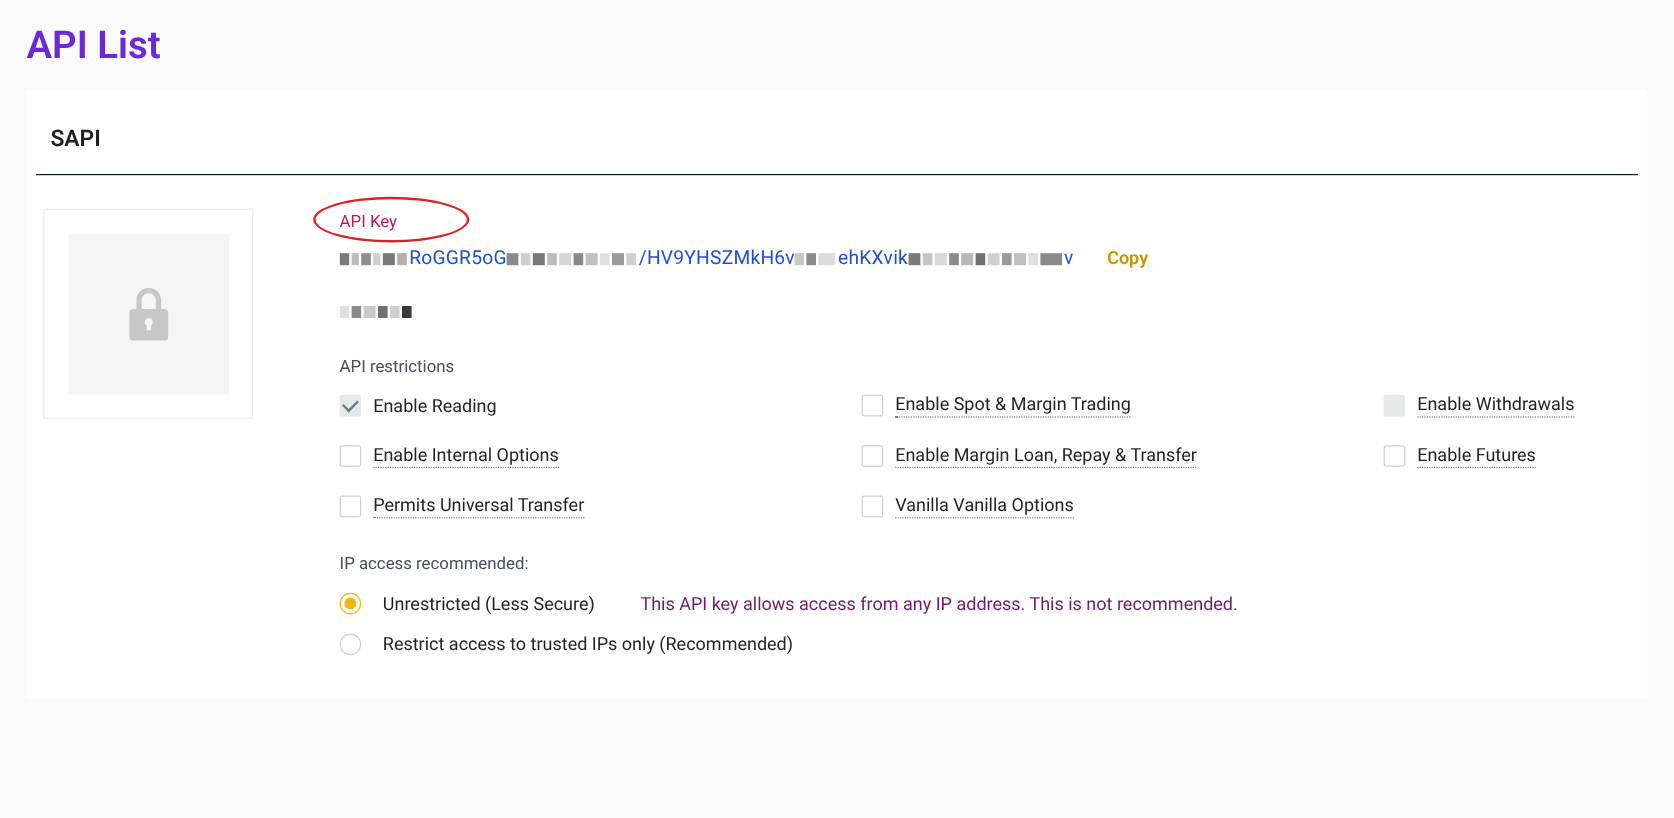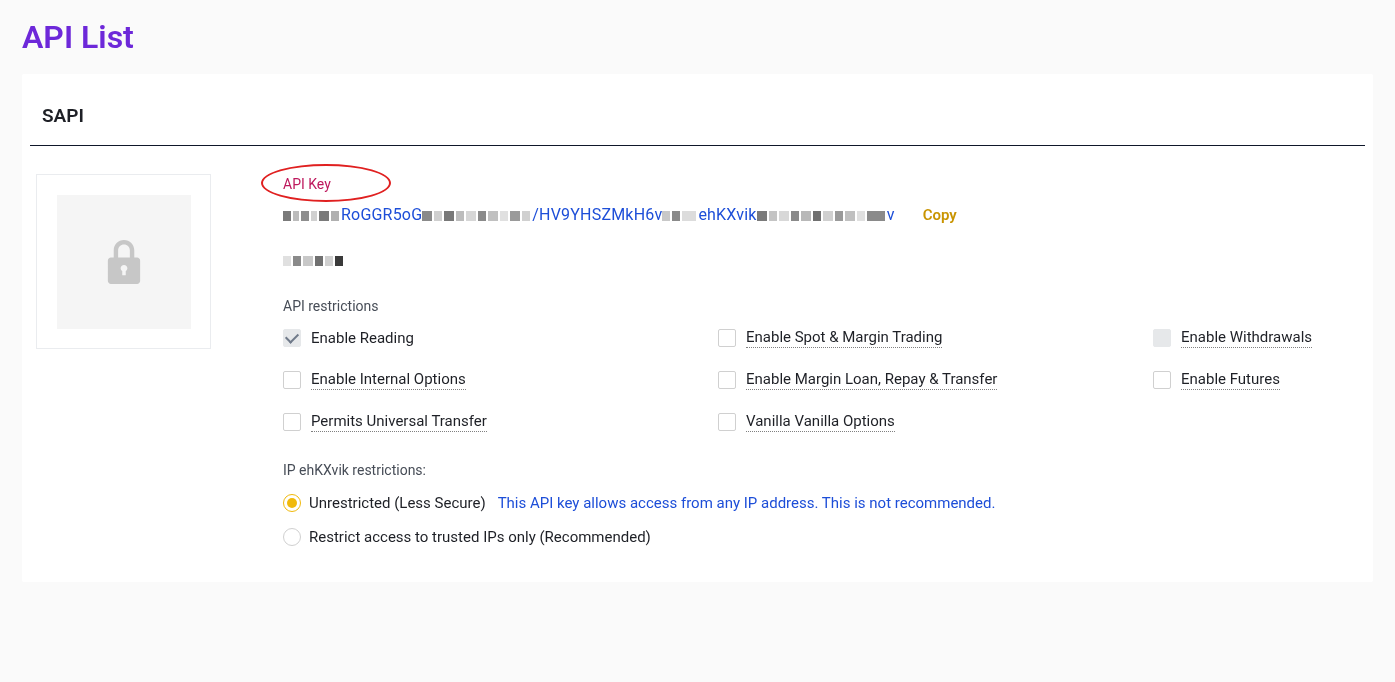--- a/index.html
+++ b/index.html
@@ -176,21 +176,21 @@
     .ip-section {
       margin-top: 30px;
     }
     .ip-label {
       font-size: 14px;
       color: #474d57;
     }
     .radio-row {
       display: flex;
       align-items: center;
-      gap: 8px;
+      gap: 18px;
       margin-top: 16px;
       font-size: 15px;
     }
     .radio {
       width: 18px;
       height: 18px;
       border: 1.5px solid #d0d0d0;
       border-radius: 50%;
       display: inline-flex;
       align-items: center;
@@ -202,22 +202,22 @@
       border-color: #f0b90b;
     }
     .radio.selected::after {
       content: "";
       width: 10px;
       height: 10px;
       background: #f0b90b;
       border-radius: 50%;
     }
     .warning-text {
-      color: #1d4ed8;
-      margin-left: 4px;
+      color: #701a75;
+      margin-left: 20px;
     }
   </style>
 </head>
 <body>
 
 <h1 class="page-title">API List</h1>
 
 <div class="card">
   <div class="card-header">SAPI</div>
 
@@ -323,21 +323,21 @@
             <span class="cb"></span>
             <span class="label">Permits Universal Transfer</span>
           </div>
           <div class="checkbox-item">
             <span class="cb"></span>
             <span class="label">Vanilla Vanilla Options</span>
           </div>
         </div>
 
       <div class="ip-section">
-        <div class="ip-label">IP ehKXvik restrictions:</div>
+        <div class="ip-label">IP access recommended:</div>
         <div id="ip-options">
             <div class="radio-row">
               <span class="radio selected"></span>
               <span>Unrestricted (Less Secure)</span>
               <span class="warning-text">This API key allows access from any IP address. This is not recommended.</span>
             </div>
             <div class="radio-row">
               <span class="radio"></span>
               <span>Restrict access to trusted IPs only (Recommended)</span>
             </div>

